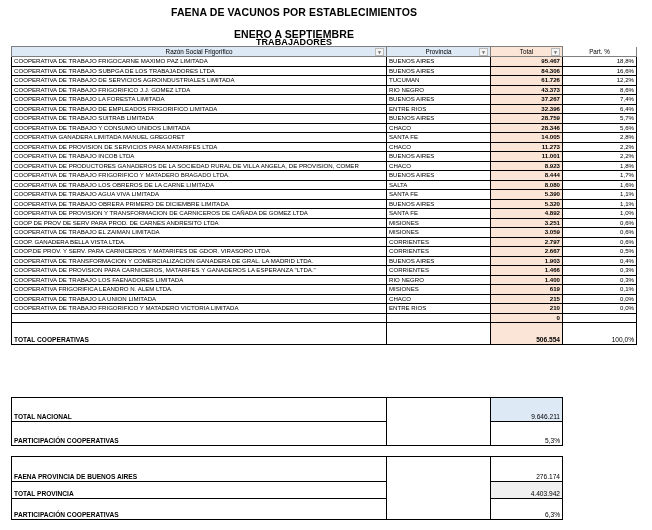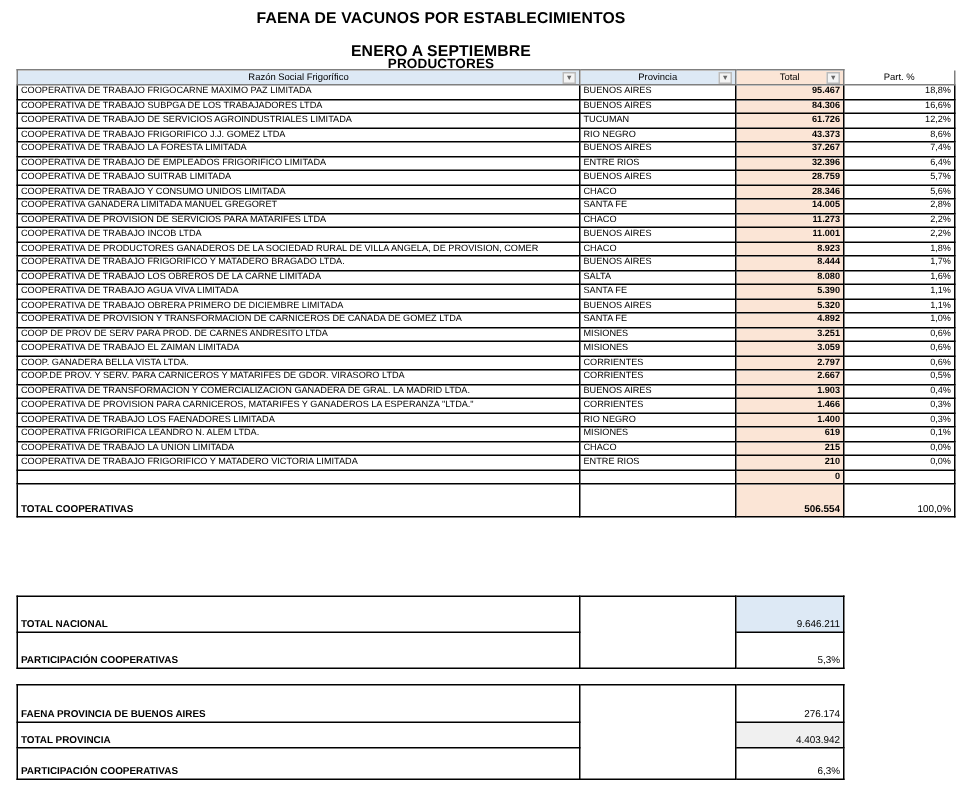--- a/index.html
+++ b/index.html
@@ -34,21 +34,21 @@
   #prov td{height:19px;vertical-align:bottom;font-weight:bold;font-size:6.6px;}
   #prov td.num{font-weight:normal;}
   .blue{background:#dde9f5;}
   .grey{background:#f0f0f0;}
 </style>
 </head>
 <body>
 
 <div class="title t1">FAENA DE VACUNOS POR ESTABLECIMIENTOS</div>
 <div class="title t2">ENERO A SEPTIEMBRE</div>
-<div class="title t3">PRODUCTORES</div>
+<div class="title t3">TRABAJADORES</div>
 
 <table id="main">
   <colgroup>
       <col class="c1">
       <col class="c2">
       <col class="c3">
       <col class="c4">
     </colgroup>
   <thead>
     <tr>

